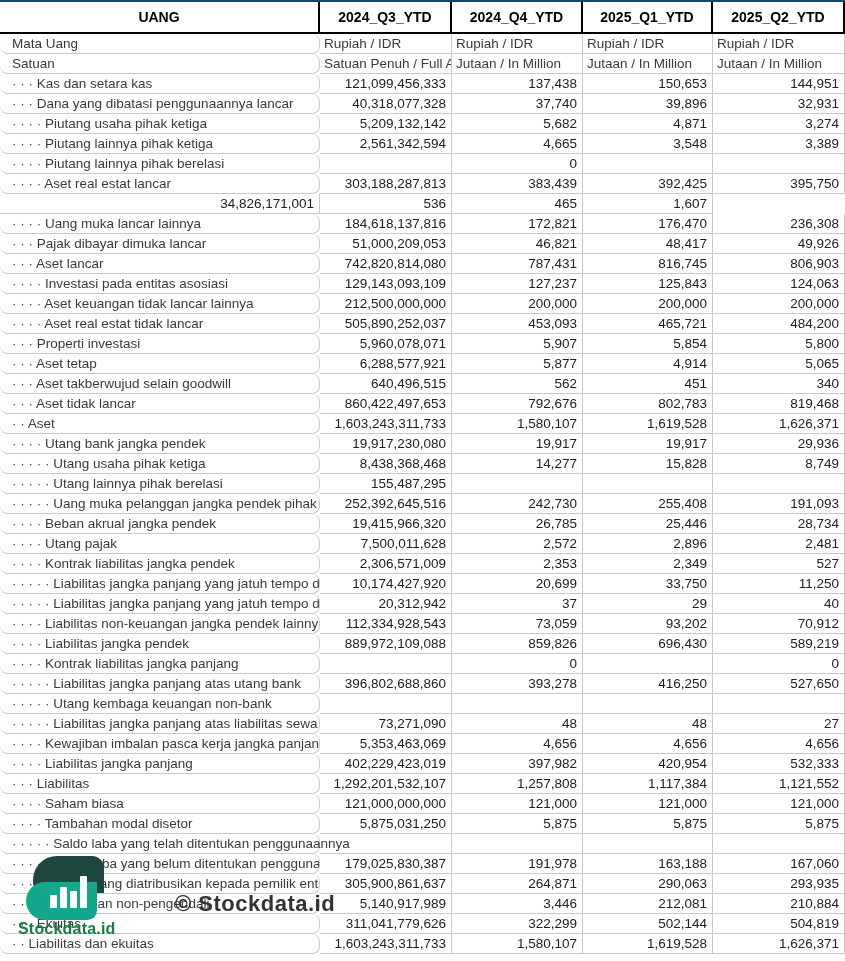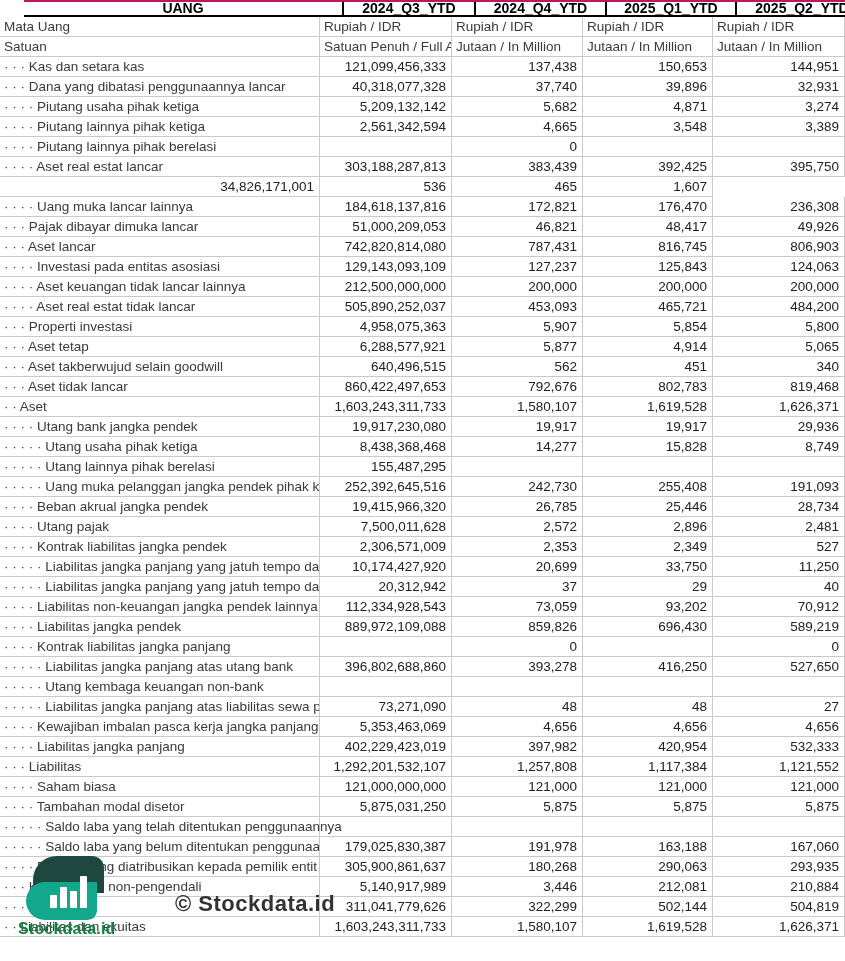--- a/index.html
+++ b/index.html
@@ -16,25 +16,25 @@
   }
   .cell{
     box-sizing:border-box;
     border-right:1px solid #c9c9c9;
     border-bottom:1px solid #c9c9c9;
     display:flex;align-items:center;
     white-space:nowrap;overflow:hidden;
     font-size:13.5px;color:#3a3a3a;line-height:19px;
     background:transparent;
   }
-  .cell.label{padding-left:4px;}
+  .cell.label{padding-left:12px;border-radius:8px;}
   .cell.num{justify-content:flex-end;padding-right:5px;color:#212121;}
   .cell.meta{padding-left:4px;color:#3a3a3a;}
   
-  .row.head{height:17px;border-top:2px solid #be185d;margin-left:24px;}
+  .row.head{height:34px;border-top:2px solid #0c4a6e;}
   .row.head .cell{
     border-right:2px solid #000;
     border-bottom:2px solid #000;
     font-weight:bold;color:#000;font-size:14px;
     justify-content:center;padding:0;
   }
   
   .row.spill .cell.label{overflow:visible;position:relative;z-index:2;}
   
   #logo{position:absolute;left:26px;top:856px;width:78px;height:64px;z-index:5;}
@@ -178,21 +178,21 @@
       </div>
       <div class="row">
         <div class="cell label">· · · · Aset real estat tidak lancar</div>
         <div class="cell num">505,890,252,037</div>
         <div class="cell num">453,093</div>
         <div class="cell num">465,721</div>
         <div class="cell num">484,200</div>
       </div>
       <div class="row">
         <div class="cell label">· · · Properti investasi</div>
-        <div class="cell num">4,958,075,363</div>
+        <div class="cell num">5,960,078,071</div>
         <div class="cell num">5,907</div>
         <div class="cell num">5,854</div>
         <div class="cell num">5,800</div>
       </div>
       <div class="row">
         <div class="cell label">· · · Aset tetap</div>
         <div class="cell num">6,288,577,921</div>
         <div class="cell num">5,877</div>
         <div class="cell num">4,914</div>
         <div class="cell num">5,065</div>
@@ -368,21 +368,21 @@
       <div class="row">
         <div class="cell label">· · · · · Saldo laba yang belum ditentukan penggunaan</div>
         <div class="cell num">179,025,830,387</div>
         <div class="cell num">191,978</div>
         <div class="cell num">163,188</div>
         <div class="cell num">167,060</div>
       </div>
       <div class="row">
         <div class="cell label">· · · · Ekuitas yang diatribusikan kepada pemilik entit</div>
         <div class="cell num">305,900,861,637</div>
-        <div class="cell num">180,268</div>
+        <div class="cell num">264,871</div>
         <div class="cell num">290,063</div>
         <div class="cell num">293,935</div>
       </div>
       <div class="row">
         <div class="cell label">· · · Kepentingan non-pengendali</div>
         <div class="cell num">5,140,917,989</div>
         <div class="cell num">3,446</div>
         <div class="cell num">212,081</div>
         <div class="cell num">210,884</div>
       </div>

